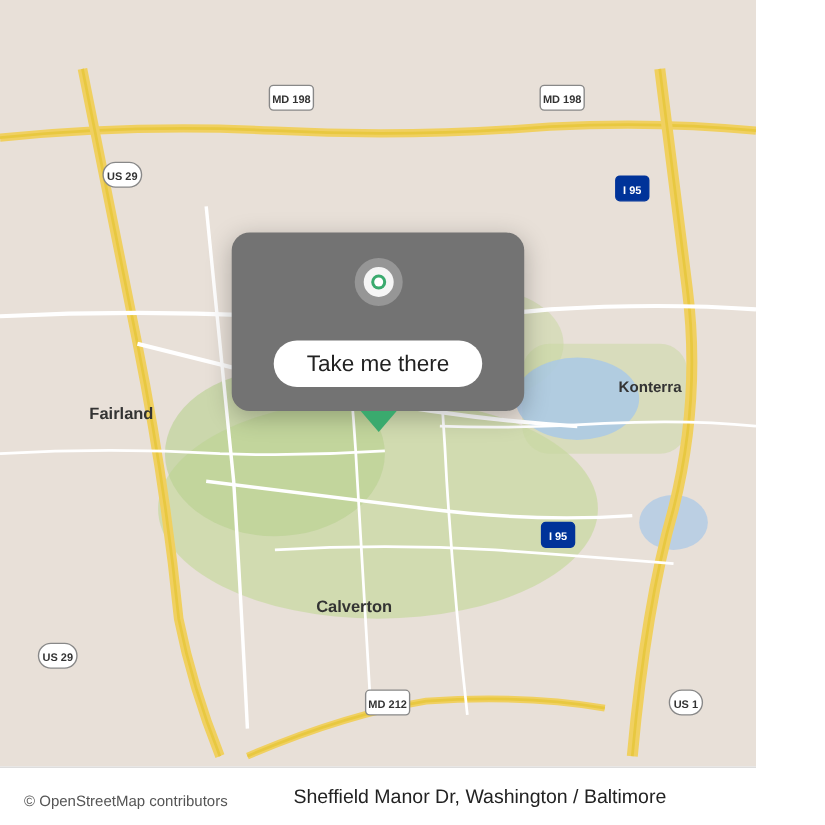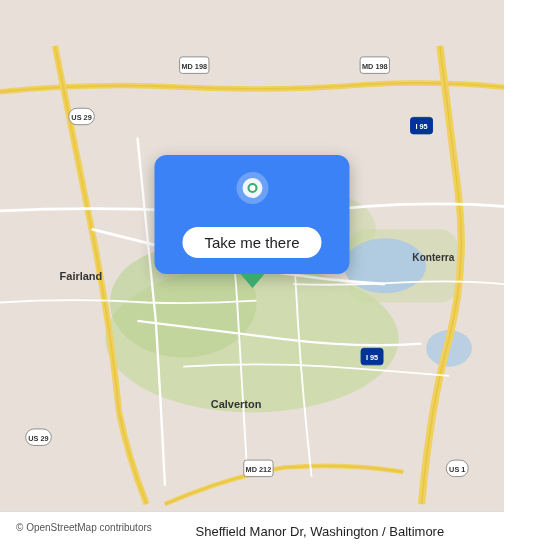--- a/index.html
+++ b/index.html
@@ -23,21 +23,21 @@
 
     
     .bottom-bar {
       position: absolute;
       bottom: 0;
       left: 0;
       right: 0;
       background: white;
       padding: 10px 16px;
       display: flex;
-      align-items: flex-start;
+      align-items: flex-end;
       justify-content: space-between;
       border-top: 1px solid #ddd;
       z-index: 10;
     }
 
     .bottom-bar-left {
       display: flex;
       align-items: center;
       gap: 6px;
     }
@@ -153,21 +153,21 @@
     <text x="42" y="431" text-anchor="middle" font-size="8" fill="#333" font-weight="bold">US 29</text>
 
     <rect x="487" y="452" width="24" height="18" rx="9" fill="white" stroke="#888" stroke-width="1"></rect>
     <text x="499" y="465" text-anchor="middle" font-size="8" fill="#333" font-weight="bold">US 1</text>
 
     <text x="65" y="255" font-size="12" fill="#333" font-weight="bold">Fairland</text>
     <text x="230" y="395" font-size="12" fill="#333" font-weight="bold">Calverton</text>
     <text x="450" y="235" font-size="11" fill="#333" font-weight="bold">Konterra</text>
   </svg>
 
-  <div class="popup-card" style="background-color: #3b82f6;">
+  <div class="popup-card" style="background-color: #737373;">
 
     <svg class="popup-pin" viewBox="0 0 48 48" xmlns="http://www.w3.org/2000/svg">
       <circle cx="24" cy="19" r="16" fill="rgba(255,255,255,0.25)"></circle>
       <circle cx="24" cy="19" r="10" fill="white" opacity="0.9"></circle>
       <circle cx="24" cy="19" r="5" fill="#3aaa6e"></circle>
       <circle cx="24" cy="19" r="3" fill="white"></circle>
     </svg>
     <button class="popup-btn">Take me there</button>
   </div>
 

